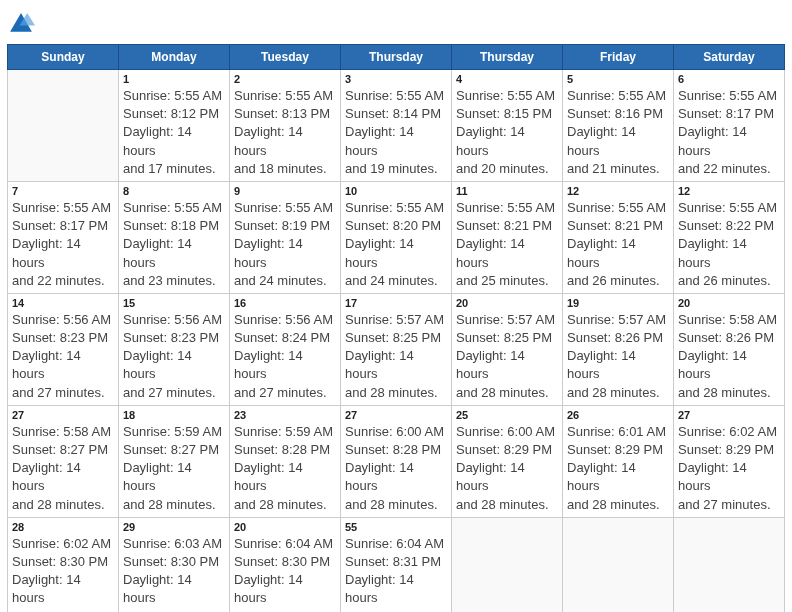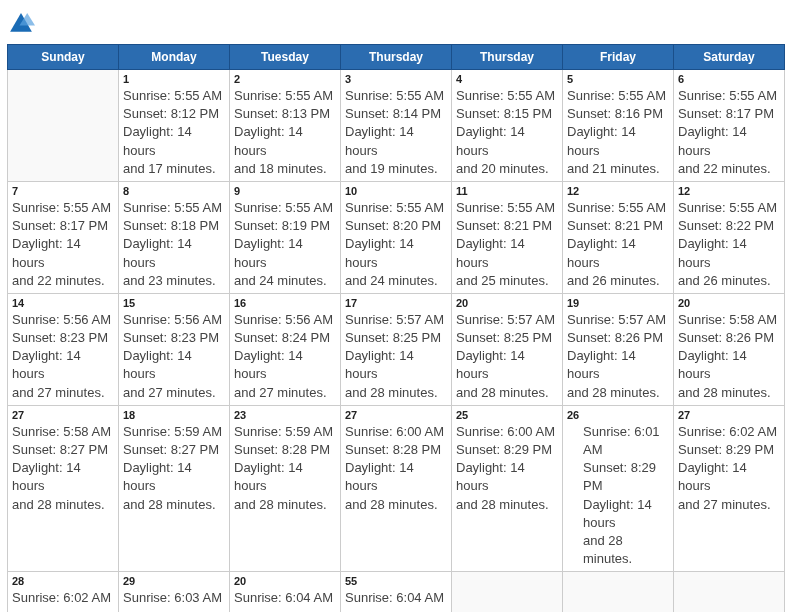--- a/index.html
+++ b/index.html
@@ -304,21 +304,21 @@
           </td>
           <td>
             <span class="day-num">25</span>
             <div class="day-info" style="white-space: pre-line;">Sunrise: 6:00 AM
 Sunset: 8:29 PM
 Daylight: 14 hours
 and 28 minutes.</div>
           </td>
           <td>
             <span class="day-num">26</span>
-            <div class="day-info" style="white-space: pre-line; margin-left: 16px;">Sunrise: 6:01 AM
+            <div class="day-info" style="white-space: pre-line;">Sunrise: 6:01 AM
 Sunset: 8:29 PM
 Daylight: 14 hours
 and 28 minutes.</div>
           </td>
           <td>
             <span class="day-num">27</span>
             <div class="day-info" style="white-space: pre-line;">Sunrise: 6:02 AM
 Sunset: 8:29 PM
 Daylight: 14 hours
 and 27 minutes.</div>

